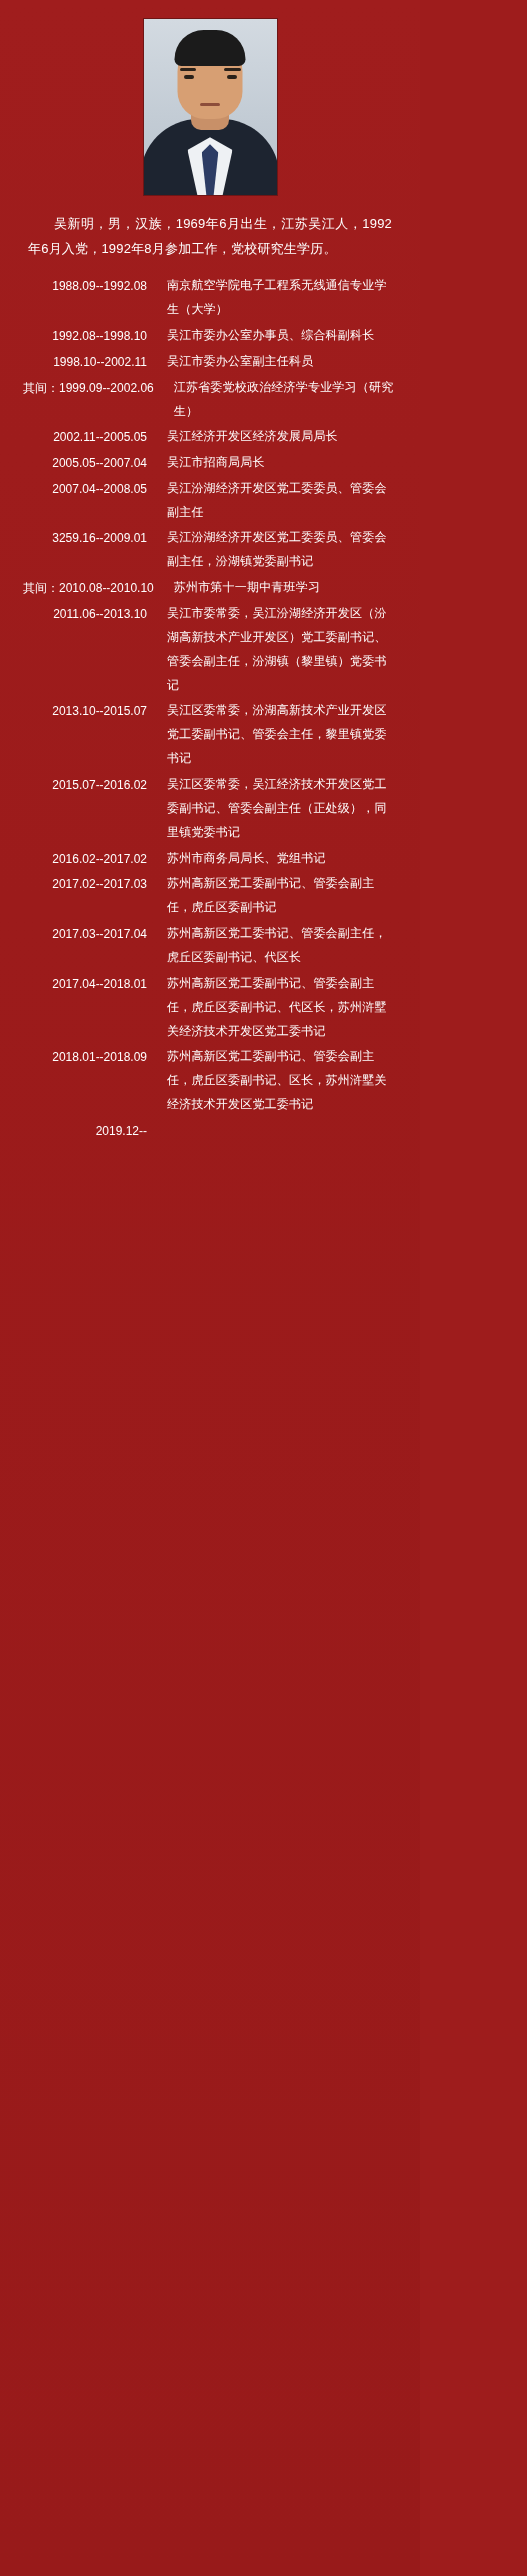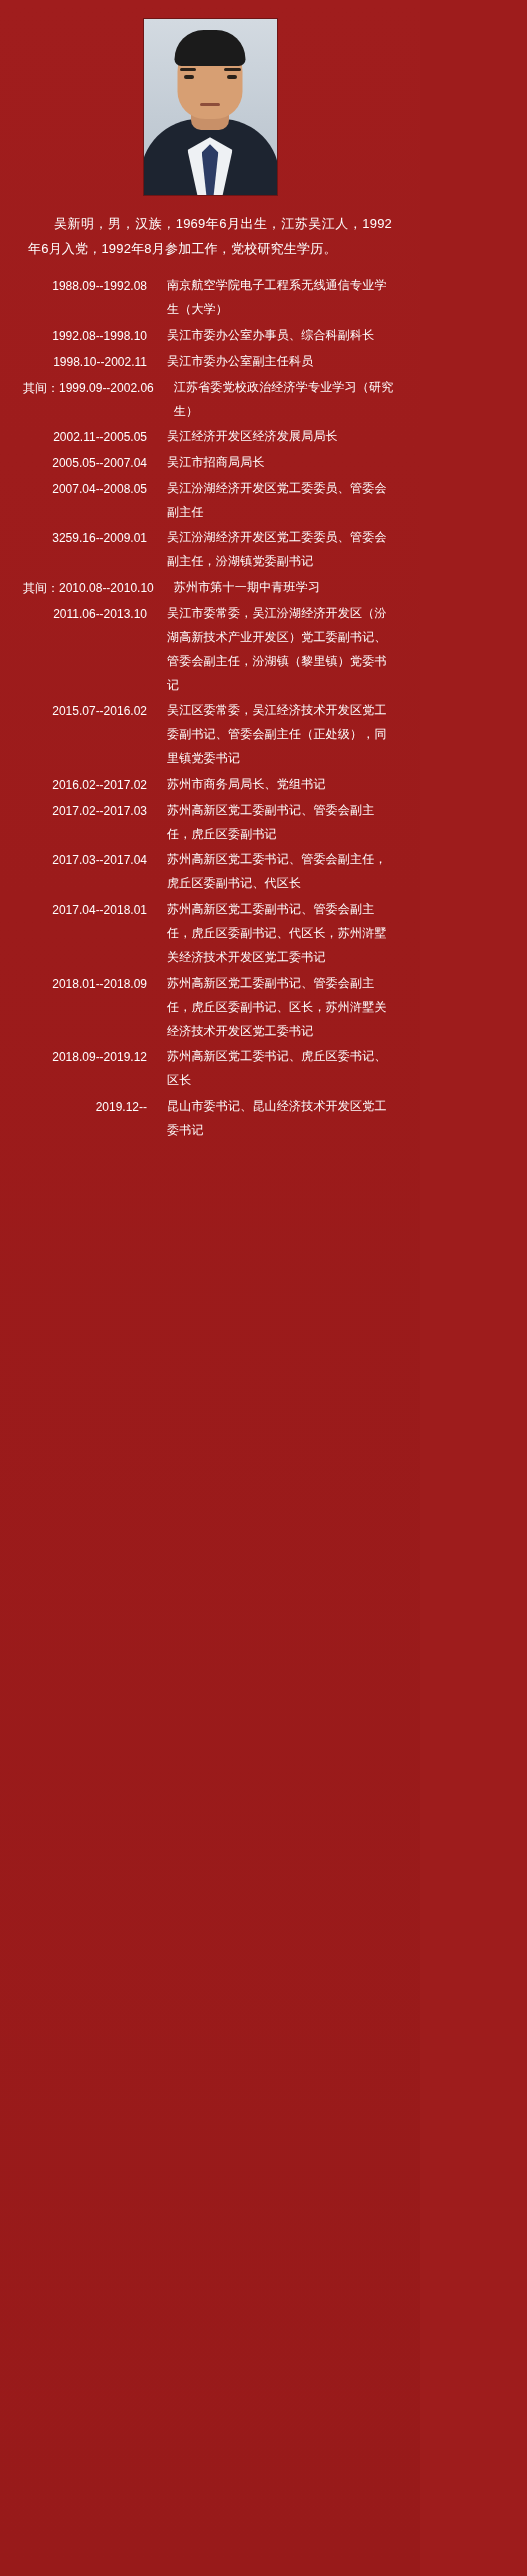--- a/index.html
+++ b/index.html
@@ -231,20 +231,24 @@
       </div>
       <div class="row note">
         <div class="period">其间：2010.08--2010.10</div>
         <div class="desc">苏州市第十一期中青班学习</div>
       </div>
       <div class="row">
         <div class="period">2011.06--2013.10</div>
         <div class="desc">吴江市委常委，吴江汾湖经济开发区（汾湖高新技术产业开发区）党工委副书记、管委会副主任，汾湖镇（黎里镇）党委书记</div>
       </div>
       <div class="row">
+        <div class="period">2013.10--2015.07</div>
+        <div class="desc">吴江区委常委，汾湖高新技术产业开发区党工委副书记、管委会主任，黎里镇党委书记</div>
+      </div>
+      <div class="row">
         <div class="period">2015.07--2016.02</div>
         <div class="desc">吴江区委常委，吴江经济技术开发区党工委副书记、管委会副主任（正处级），同里镇党委书记</div>
       </div>
       <div class="row">
         <div class="period">2016.02--2017.02</div>
         <div class="desc">苏州市商务局局长、党组书记</div>
       </div>
       <div class="row">
         <div class="period">2017.02--2017.03</div>
         <div class="desc">苏州高新区党工委副书记、管委会副主任，虎丘区委副书记</div>
@@ -255,23 +259,18 @@
       </div>
       <div class="row">
         <div class="period">2017.04--2018.01</div>
         <div class="desc">苏州高新区党工委副书记、管委会副主任，虎丘区委副书记、代区长，苏州浒墅关经济技术开发区党工委书记</div>
       </div>
       <div class="row">
         <div class="period">2018.01--2018.09</div>
         <div class="desc">苏州高新区党工委副书记、管委会副主任，虎丘区委副书记、区长，苏州浒墅关经济技术开发区党工委书记</div>
       </div>
       <div class="row">
-        <div class="period">2018.09--2019.12</div>
-        <div class="desc">苏州高新区党工委书记、虎丘区委书记、区长</div>
-      </div>
-      <div class="row">
         <div class="period">2019.12--</div>
-        <div class="desc">昆山市委书记、昆山经济技术开发区党工委书记</div>
       </div>
     </div>
 
 </div>
 
 
 </body></html>

